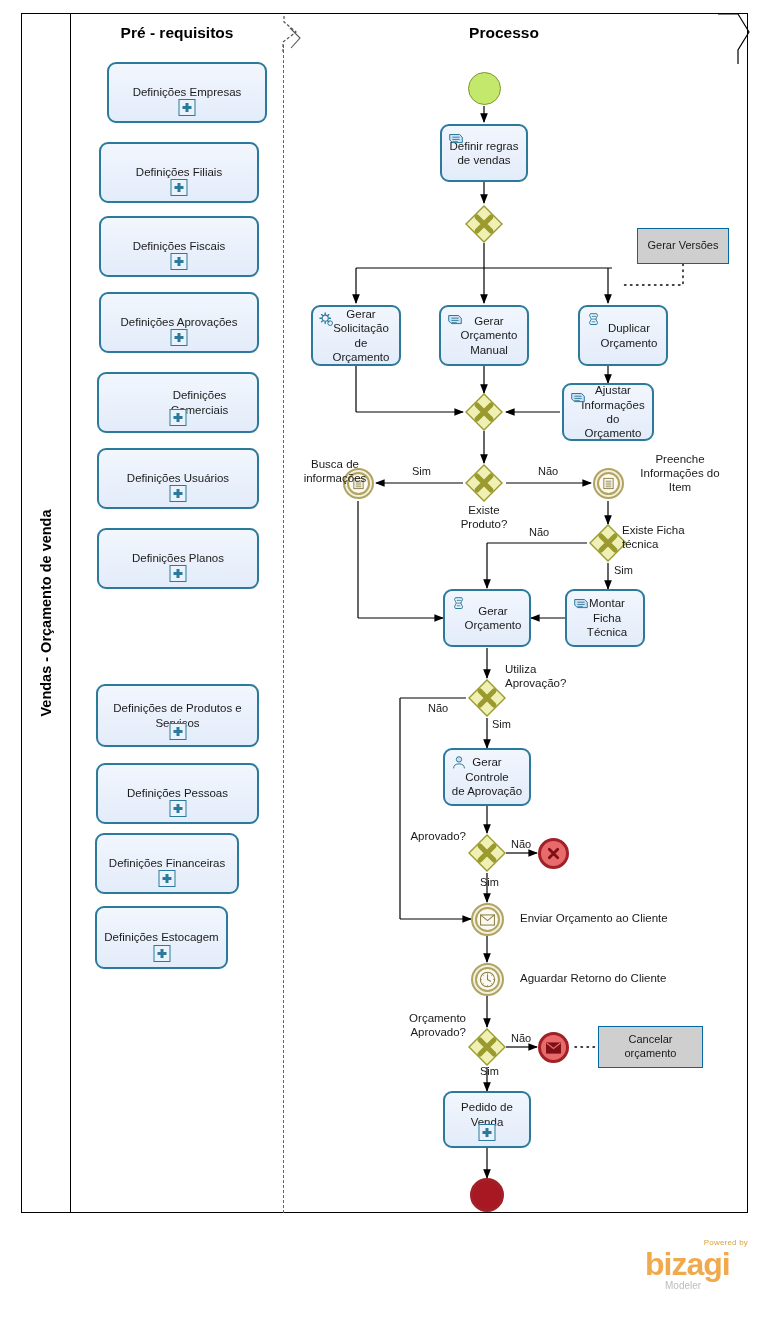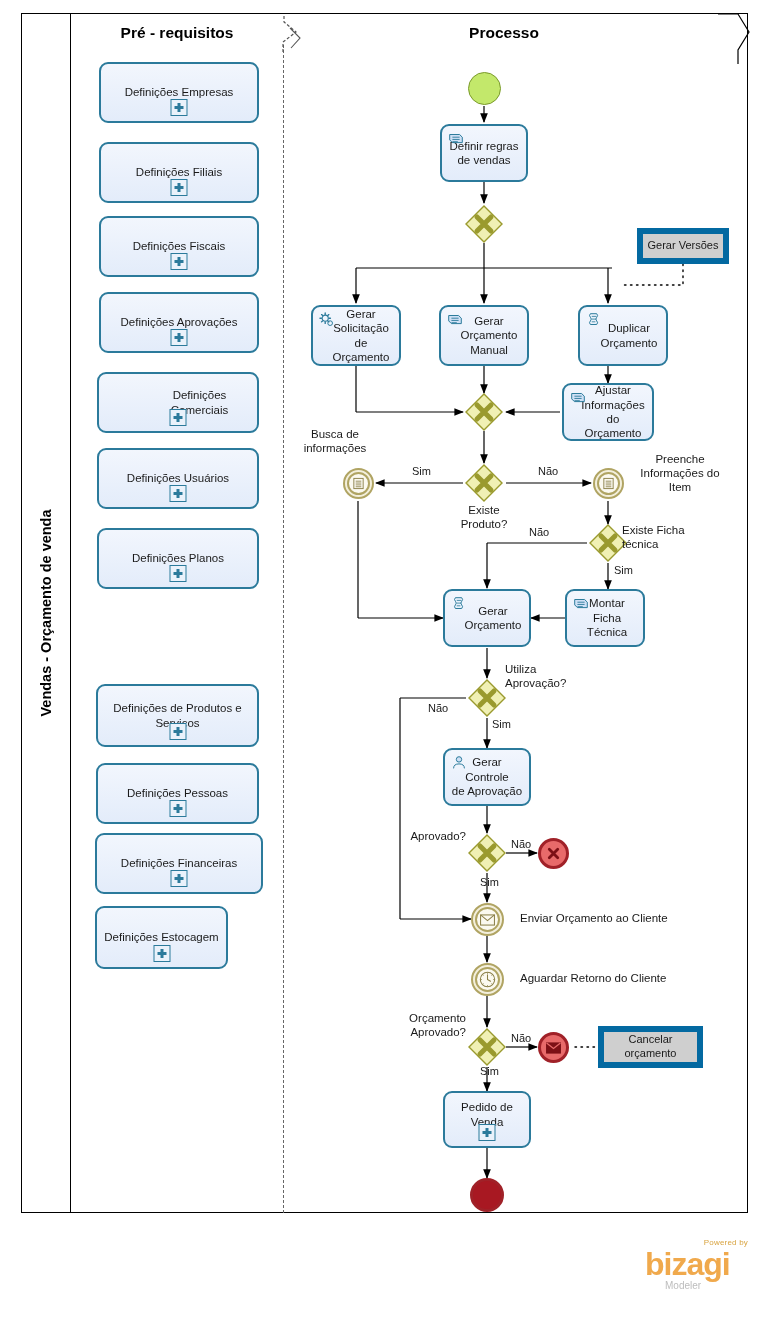--- a/index.html
+++ b/index.html
@@ -30,21 +30,21 @@
   .ev-start{border:1.6px solid #7a9a2b;background:#c3e86b;}
   .ev-end-term{border:3.4px solid #a02128;background:#a81822;}
   .ev-end-err{border:3px solid #a02128;background:#e86a6a;display:flex;align-items:center;justify-content:center;}
   .ev-end-msg{border:3px solid #a02128;background:#e86a6a;display:flex;align-items:center;justify-content:center;}
   .ev-int{border:2px solid #b0a463;background:#f3efdc;display:flex;align-items:center;justify-content:center;}
   .ev-int .inner{width:calc(100% - 8px);height:calc(100% - 8px);border:2px solid #b0a463;border-radius:50%;background:#fbf9f0;display:flex;align-items:center;justify-content:center;}
 
   .gw{position:absolute;width:38px;height:38px;}
   .gw svg{display:block;}
 
-  .ann{position:absolute;box-sizing:border-box;background:#cfcfcf;border:6px solid #0369a1;
+  .ann{position:absolute;box-sizing:border-box;background:#cfcfcf;border:1px solid #0369a1;
        display:flex;align-items:center;justify-content:center;text-align:center;
        font-size:11px;color:#1a1a1a;line-height:1.25;padding:2px 4px;}
 
   .evlabel{position:absolute;font-size:11.5px;color:#1a1a1a;line-height:1.2;text-align:center;white-space:nowrap;}
   .evlabel.ml{text-align:left;margin-left:8px;}
   .flowlabel{position:absolute;font-size:11px;color:#1a1a1a;background:transparent;white-space:nowrap;}
   .gwlabel{position:absolute;font-size:11.5px;color:#1a1a1a;line-height:1.2;text-align:center;}
 
   #edges{position:absolute;left:0;top:0;width:760px;height:1321px;pointer-events:none;}
 
@@ -149,21 +149,21 @@
 
       <path d="M487,1148 L487,1178"></path>
     </g>
 
     <g stroke="#000" stroke-width="1.4" fill="none" stroke-dasharray="1.5,4.5" stroke-linecap="round">
       <path d="M683,264 L683,285 L620,285"></path>
       <path d="M575,1047 L598,1047"></path>
     </g>
   </svg>
 
-  <div class="task sub" style="left:99px;top:62px;width:160px;height:61px;">
+  <div class="task sub" style="left:107px;top:62px;width:160px;height:61px;">
     <span class="lbl">Definições Empresas</span>
     <span class="plusbox">
       <svg width="11" height="11" viewBox="0 0 11 11">
           <path d="M5.5,1 L5.5,10 M1,5.5 L10,5.5" stroke="#2b7a9b" stroke-width="3"></path>
         </svg>
     </span>
   </div>
   <div class="task sub" style="left:99px;top:142px;width:160px;height:61px;">
     <span class="lbl">Definições Filiais</span>
     <span class="plusbox">
@@ -221,21 +221,21 @@
     </span>
   </div>
   <div class="task sub" style="left:96px;top:763px;width:163px;height:61px;">
     <span class="lbl">Definições Pessoas</span>
     <span class="plusbox">
       <svg width="11" height="11" viewBox="0 0 11 11">
           <path d="M5.5,1 L5.5,10 M1,5.5 L10,5.5" stroke="#2b7a9b" stroke-width="3"></path>
         </svg>
     </span>
   </div>
-  <div class="task sub" style="left:95px;top:833px;width:168px;height:61px;">
+  <div class="task sub" style="left:95px;top:833px;width:144px;height:61px;">
     <span class="lbl">Definições Financeiras</span>
     <span class="plusbox">
       <svg width="11" height="11" viewBox="0 0 11 11">
           <path d="M5.5,1 L5.5,10 M1,5.5 L10,5.5" stroke="#2b7a9b" stroke-width="3"></path>
         </svg>
     </span>
   </div>
   <div class="task sub" style="left:95px;top:906px;width:133px;height:63px;">
     <span class="lbl">Definições Estocagem</span>
     <span class="plusbox">
@@ -325,21 +325,21 @@
   </div>
 
   <div class="ev ev-int" style="left:343px;top:468px;width:31px;height:31px;">
     <span class="inner">
       <svg width="13" height="13" viewBox="0 0 14 14">
         <rect x="2" y="1.5" width="10" height="11" fill="#fbf9f0" stroke="#8a7f48" stroke-width="1"></rect>
         <path d="M4,4.5 h6 M4,6.5 h6 M4,8.5 h6 M4,10.5 h6" stroke="#8a7f48" stroke-width="0.9"></path>
       </svg>
     </span>
   </div>
-  <div class="evlabel" style="left:292px;top:428px;width:86px;text-align:center;white-space:pre-line;">Busca de
+  <div class="evlabel" style="left:292px;top:458px;width:86px;text-align:center;white-space:pre-line;">Busca de
 informações</div>
 
   <div class="gw" style="left:465px;top:464px;">
     <svg width="38" height="38" viewBox="0 0 38 38">
       <polygon points="19,1 37,19 19,37 1,19" fill="#f0f0b4" stroke="#9a9a2e" stroke-width="1.4"></polygon>
       <path d="M12,12 L26,26 M26,12 L12,26" stroke="#9a9a2e" stroke-width="5" stroke-linecap="round"></path>
     </svg>
   </div>
   <div class="gwlabel" style="left:444px;top:504px;width:80px;white-space:pre-line;">Existe
 Produto?</div>

